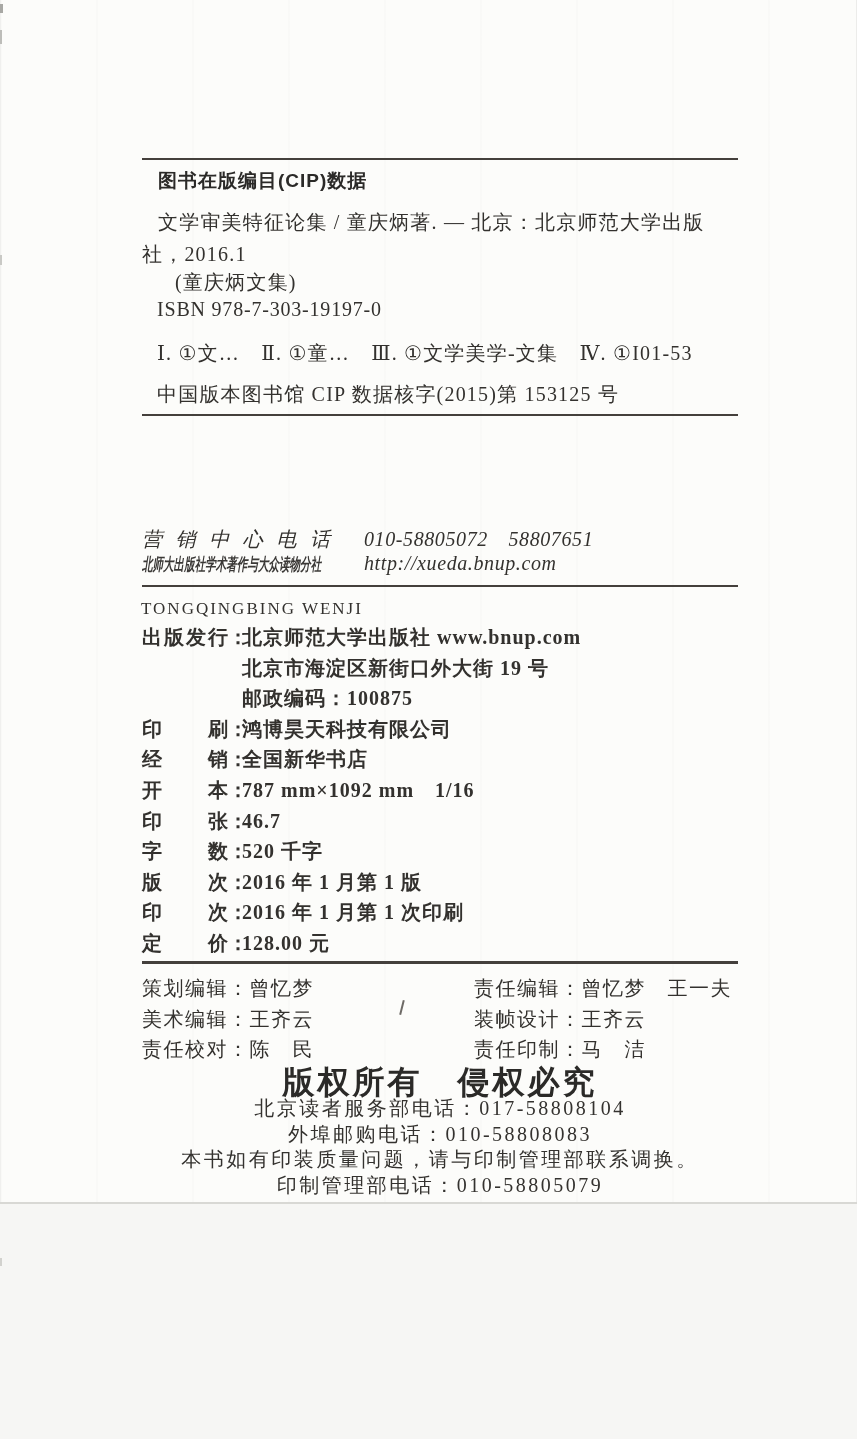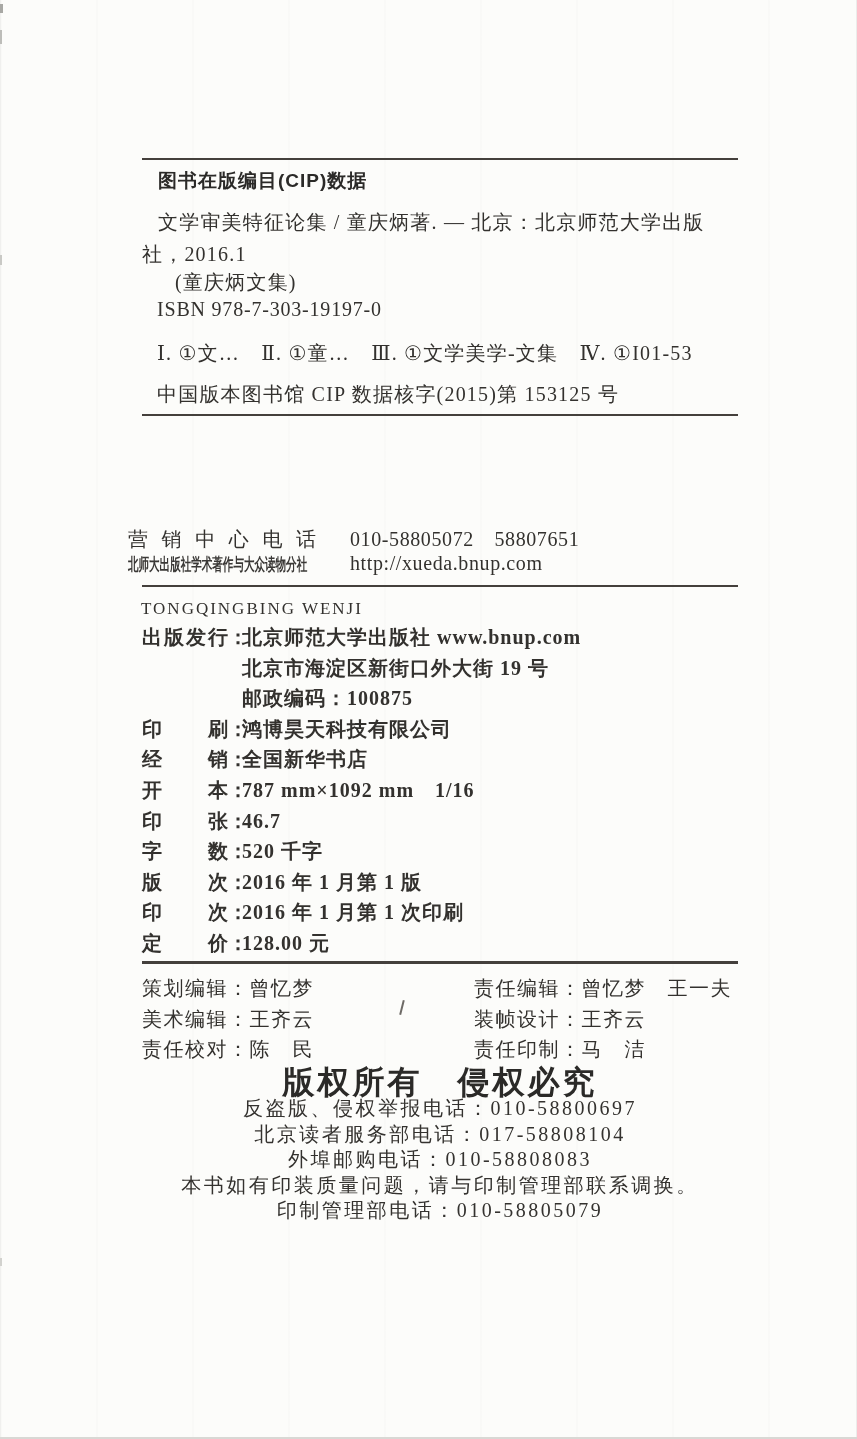--- a/index.html
+++ b/index.html
@@ -3,21 +3,21 @@
 <meta charset="utf-8">
 <style>
   html,body{margin:0;padding:0;}
   body{
     width:857px;height:1439px;
     background:#f6f6f4;
     font-family:"Liberation Serif","DejaVu Serif",serif;
     overflow:hidden;
   }
   .page{
-    position:relative;width:857px;height:1439px;
+    position:relative;width:857px;height:1204px;
     background:
       repeating-linear-gradient(90deg,
         rgba(0,0,0,0.012) 0px, rgba(0,0,0,0.012) 2px,
         rgba(255,255,255,0) 2px, rgba(255,255,255,0) 96px),
       #fcfcfa;
     color:#2e2c2a;
     box-shadow:inset 0 -2px 0 #d8d8d4, inset -1px 0 0 #ececea, inset 1px 0 0 #f0f0ee;
   }
   .rule{position:absolute;left:142px;width:596px;background:#44403c;}
   .rule1{top:158px;height:2px;}
@@ -33,21 +33,21 @@
   }
   .cip-line{position:absolute;font-size:20px;line-height:1;letter-spacing:1.2px;white-space:nowrap;color:#33312e;}
   .cip-t1{top:212px;left:158px;}
   .cip-t2{top:244px;left:142px;}
   .cip-series{top:272px;left:155px;margin-left:20px;}
   .cip-isbn{top:299px;left:157px;letter-spacing:0.8px;}
   .cip-class{top:343px;left:157px;}
   .cip-record{top:384px;left:157px;}
 
   
-  .mk-row{position:absolute;left:128px;font-size:20px;line-height:1;white-space:nowrap;color:#33312e;}
+  .mk-row{position:absolute;left:142px;font-size:20px;line-height:1;white-space:nowrap;color:#33312e;font-style:italic;}
   .mk1{top:529px;}
   .mk2{top:553px;}
   .mk-label{display:inline-block;width:188px;vertical-align:top;}
   .mk-label.spread{text-align:justify;text-align-last:justify;letter-spacing:0;}
   .condensed{
     display:inline-block;transform:scaleX(0.62);transform-origin:left top;
     font-family:"Liberation Sans","DejaVu Sans",sans-serif;
     font-weight:600;font-size:17px;line-height:1;white-space:nowrap;color:#3a3836;
   }
   .mk-value{display:inline-block;margin-left:34px;letter-spacing:0.6px;}
@@ -133,21 +133,20 @@
   </div>
   <div class="staff-col staff-right">
     <div>责任编辑：曾忆梦　王一夫</div>
     <div>装帧设计：王齐云</div>
     <div>责任印制：马　洁</div>
   </div>
 
   <div class="notice">版权所有　侵权必究</div>
 
   <div class="copy-lines">
-    <div class="copy-line">反盗版、侵权举报电话：010-58800697</div>
     <div class="copy-line">北京读者服务部电话：017-58808104</div>
     <div class="copy-line">外埠邮购电话：010-58808083</div>
     <div class="copy-line">本书如有印装质量问题，请与印制管理部联系调换。</div>
     <div class="copy-line">印制管理部电话：010-58805079</div>
   </div>
 
   <div class="tick tick1"></div>
   <div class="tick tick2"></div>
   <div class="tick tick3"></div>
   <div class="tick tick4"></div>

